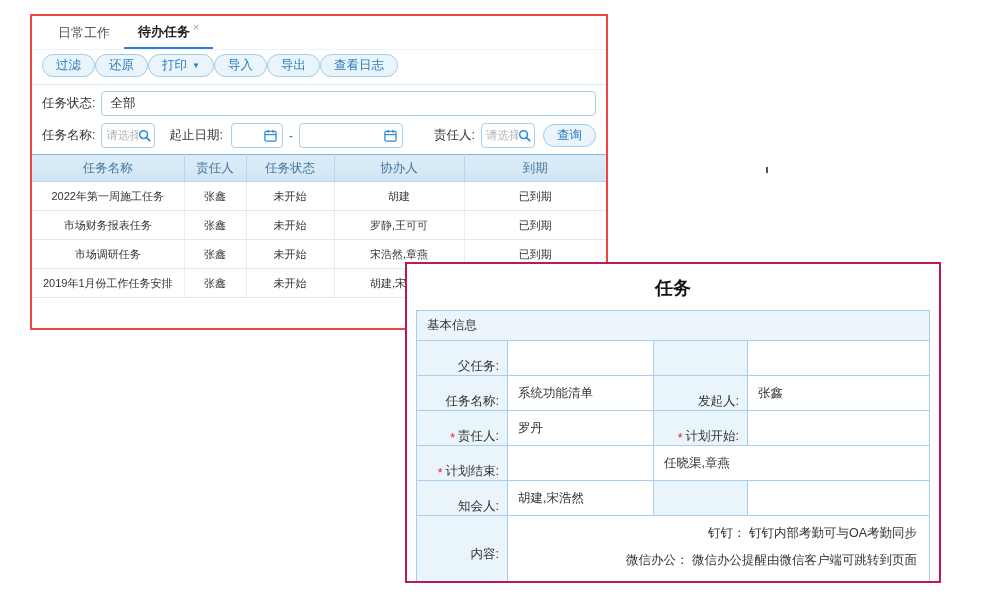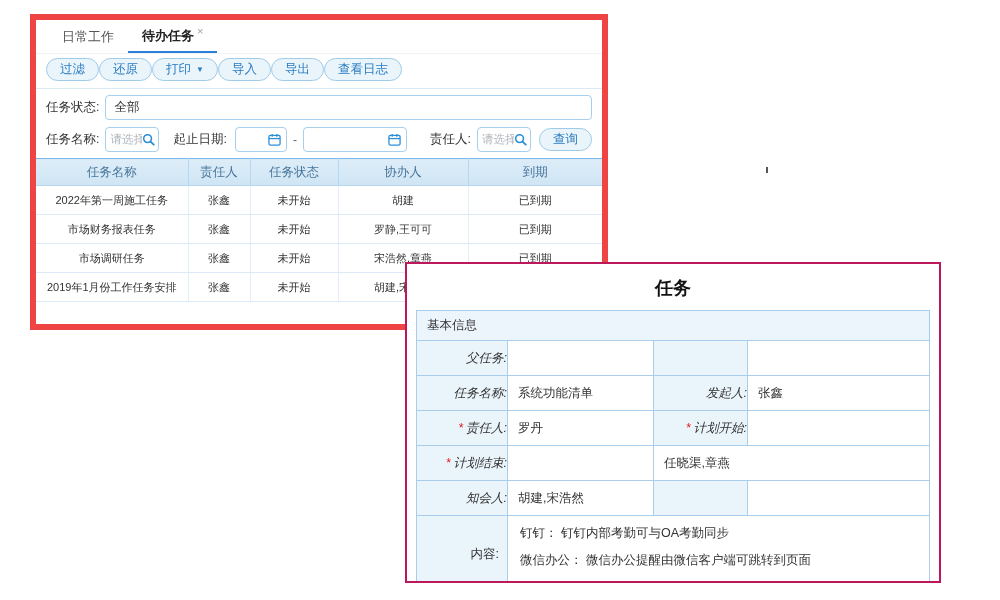--- a/index.html
+++ b/index.html
@@ -1,21 +1,21 @@
 <!DOCTYPE html>
 <html><head>
 <meta charset="utf-8">
 <style>
   * { box-sizing: border-box; margin: 0; padding: 0; }
   html,body { width:1000px; height:600px; background:#fff; font-family:"Liberation Sans","DejaVu Sans",sans-serif; overflow:hidden; }
   #stage { position:relative; width:1000px; height:600px; background:#fff; }
 
   
   .win1 { position:absolute; left:30px; top:14px; width:578px; height:316px;
-          background:#fff; border:6px solid #ef4444; overflow:hidden; }
+          background:#fff; border:2px solid #ef4444; overflow:hidden; }
   .tabbar { height:34px; display:flex; align-items:stretch; padding-left:12px;
             border-bottom:1px solid #eef3f8; }
   .tab { display:flex; align-items:center; padding:0 14px; font-size:13px; color:#555; cursor:default; }
   .tab.active { color:#222; font-weight:bold; border-bottom:2px solid #2b7fd4; }
   .tab-close { font-weight:normal; font-size:11px; color:#9aa4ad; margin-left:3px; position:relative; top:-5px; }
   .toolbar { display:flex; padding:4px 10px 7px 10px; border-bottom:1px solid #d9eaf5; }
   .btn { display:inline-flex; align-items:center; gap:5px; height:23px; padding:0 13px;
          background:#eaf4fb; border:1px solid #9ecbe8; border-radius:13px;
          color:#2a7cc0; font-size:12.5px; line-height:1; cursor:pointer; white-space:nowrap; }
   .caret { font-size:8px; color:#2a7cc0; }
@@ -52,31 +52,31 @@
   .stray { position:absolute; left:766px; top:167px; width:2px; height:6px; background:#555; }
 
   
   .win2 { position:absolute; left:405px; top:262px; width:536px; height:321px;
           background:#fff; border:2px solid #be185d; z-index:10; overflow:hidden; }
   .dtitle { text-align:center; font-size:18px; font-weight:bold; color:#111; padding:12px 0 10px 0; }
   .form { margin:0 9px; border:1px solid #a9cdea; }
   .fheader { background:#edf5fc; border-bottom:1px solid #a9cdea; padding:6px 10px;
              font-size:12.5px; color:#333; }
   .frow { display:grid; grid-template-columns:91px 146px 94px 1fr; border-bottom:1px solid #a9cdea; }
-  .fl { background:#eaf4fb; border-right:1px solid #a9cdea; display:flex; align-items:center;
-        justify-content:flex-end; padding:0 0; height:34px; font-size:12.5px; color:#333; white-space:nowrap;font-style:italic; }
+  .fl { background:#eaf4fb; border-right:1px solid #a9cdea; display:flex; align-items:flex-end;
+        justify-content:flex-end; padding:0 8px; height:34px; font-size:12.5px; color:#333; white-space:nowrap; }
   .fv { background:#fff; border-right:1px solid #a9cdea; display:flex; align-items:center;
         padding:0 10px; font-size:12.5px; color:#333; white-space:nowrap; overflow:hidden; }
   .fv.last { border-right:none; }
   .req { color:#e02020; margin-right:3px; font-size:12.5px; }
   .crow { display:grid; grid-template-columns:91px 1fr; }
   .cl { background:#eaf4fb; border-right:1px solid #a9cdea; display:flex; align-items:center;
         justify-content:flex-end; padding:0 8px; height:76px; font-size:12.5px; color:#333; }
   .cv { background:#fff; padding:9px 12px 0 12px; font-size:12.5px; color:#333; }
-  .cv .cline { margin-bottom:10px; white-space:nowrap; overflow:hidden; }
+  .cv .cline { margin-bottom:10px; white-space:nowrap; overflow:hidden;text-align:right; }
 
   svg.icon { flex-shrink:0; display:block; }
 </style>
 </head>
 <body>
 
 <div id="stage">
 
   <div class="win1">
 

